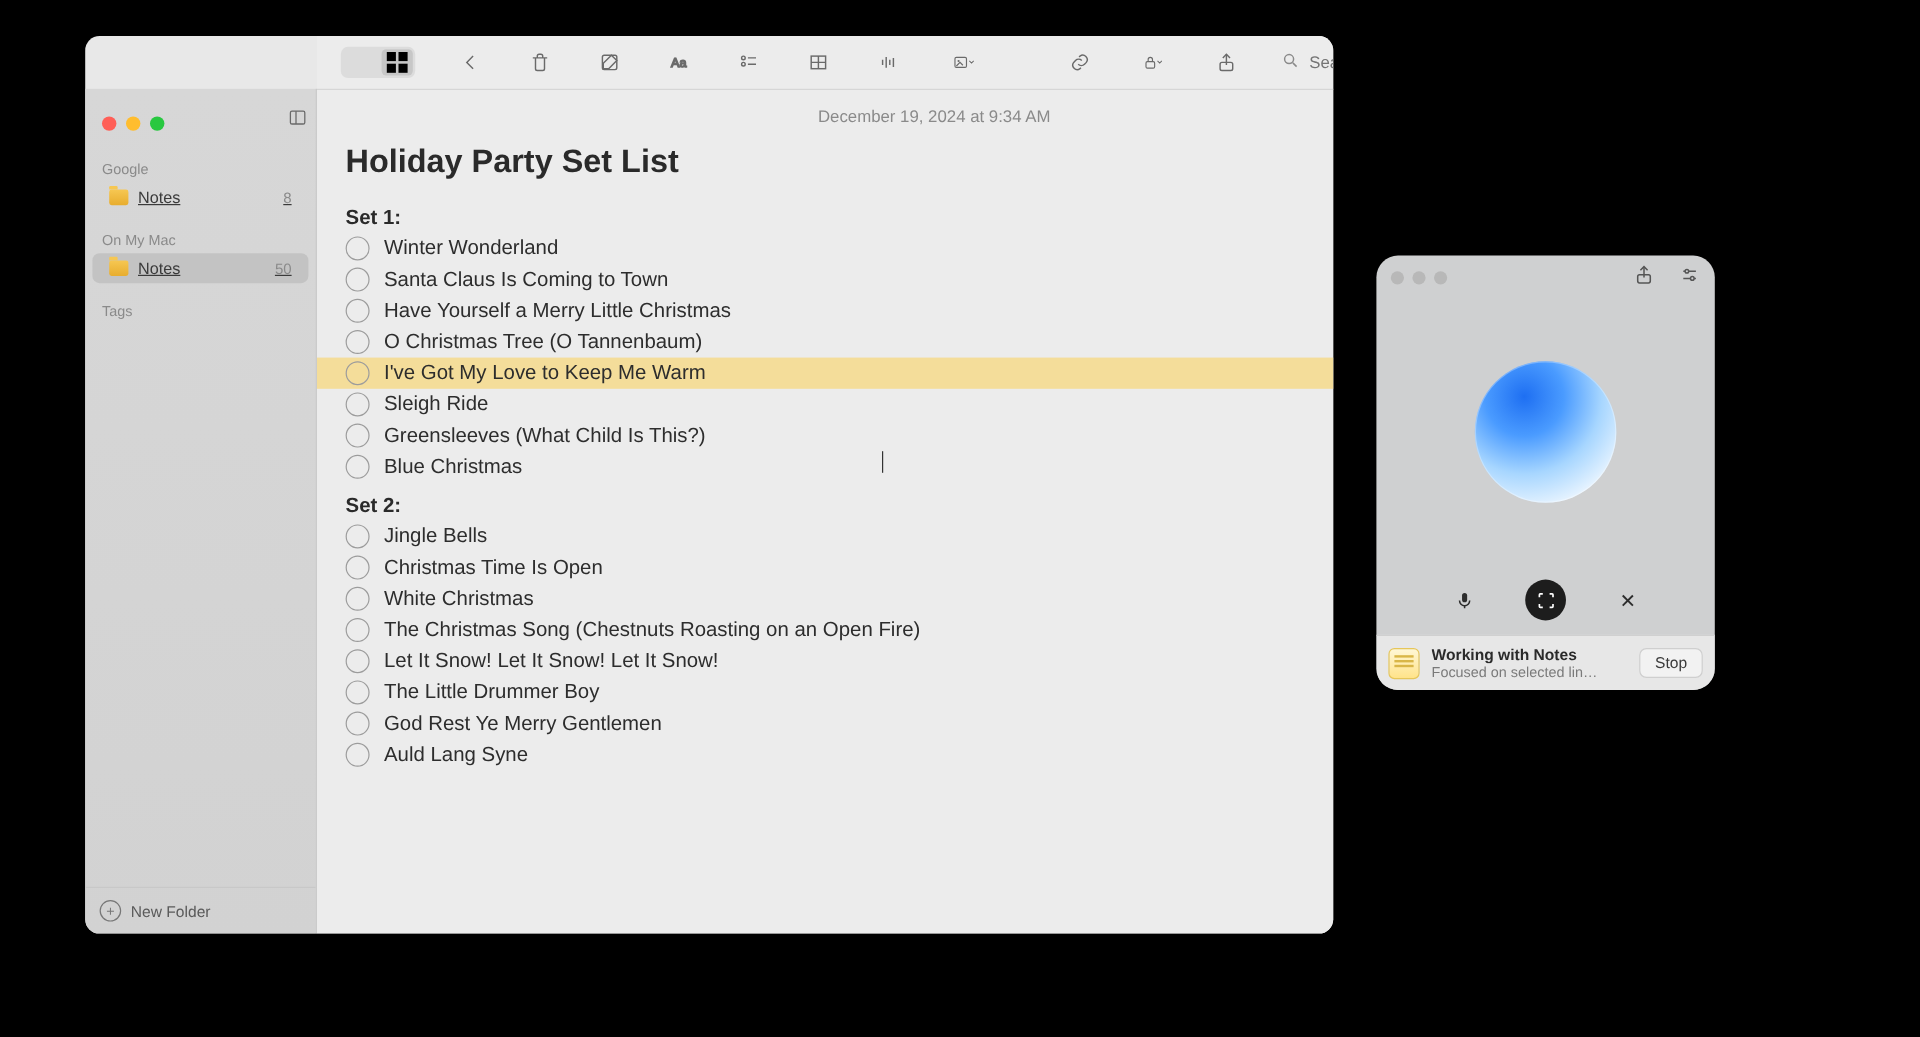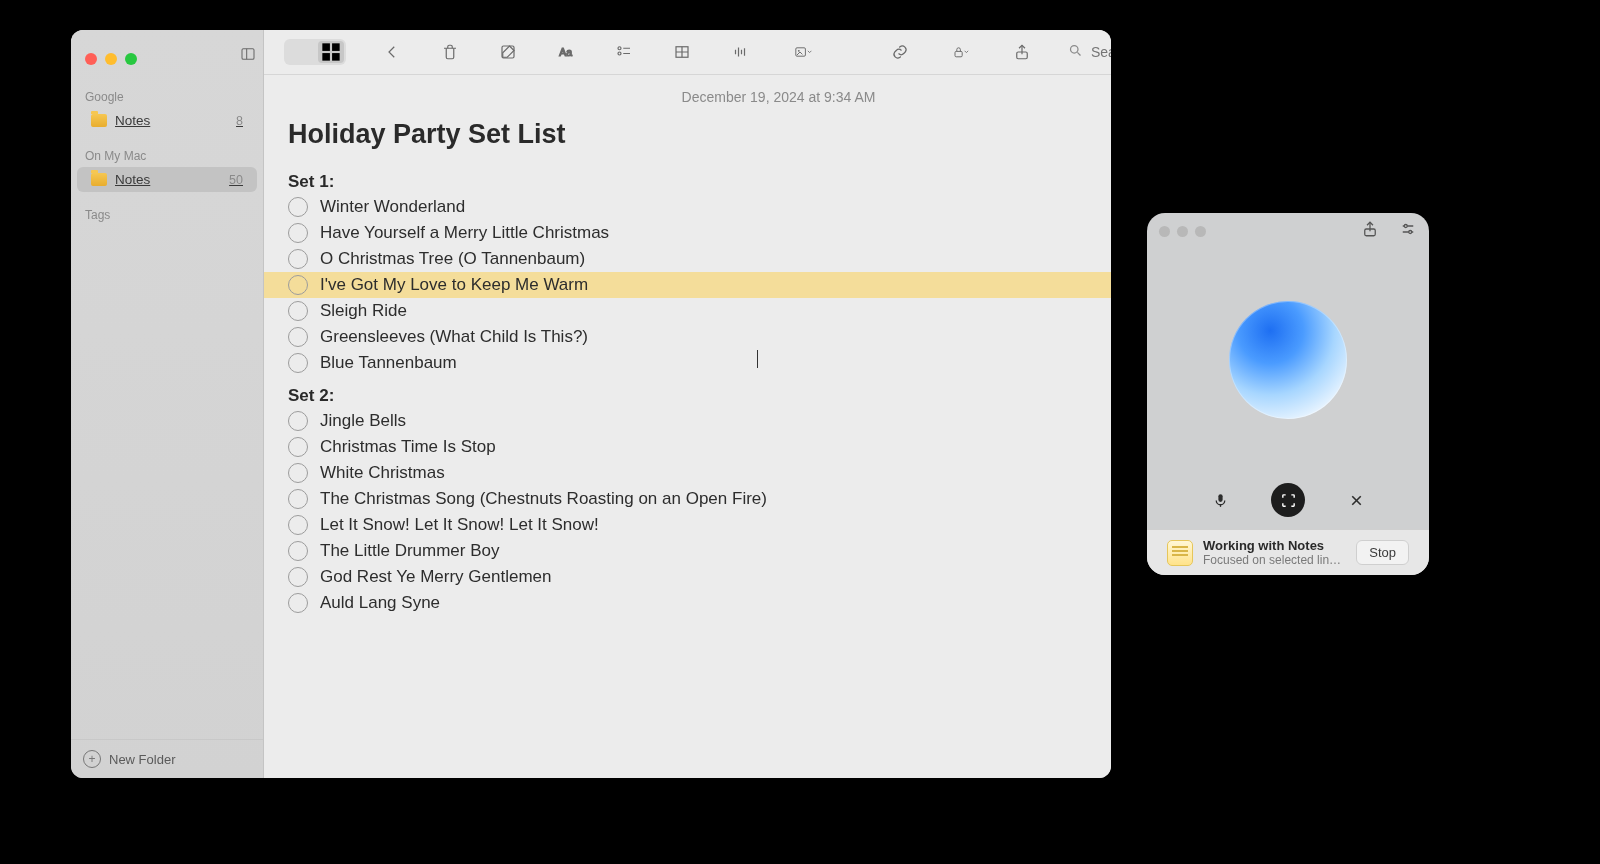--- a/index.html
+++ b/index.html
@@ -1,19 +1,19 @@
 <!DOCTYPE html>
 <html><head>
 <meta charset="utf-8">
 <style>
   html,body{margin:0;padding:0;width:1600px;height:864px;background:#000;font-family:-apple-system,"Helvetica Neue",Arial,sans-serif;overflow:hidden;}
   
   .notes-window{position:absolute;left:71px;top:30px;width:1040px;height:748px;background:#e8e8e8;border-radius:12px;box-shadow:0 10px 30px rgba(0,0,0,.5);display:flex;overflow:hidden;}
   
-  .sidebar{width:192px;min-width:192px;background:linear-gradient(#d7d7d7,#d2d2d2);display:flex;flex-direction:column;border-right:1px solid #c4c4c4;position:relative;}
+  .sidebar{width:192px;min-width:192px;background:linear-gradient(#d7d7d7,#d2d2d2);display:flex;flex-direction:column;border-right:1px solid #c4c4c4;position:relative;margin-top:44px;}
   .traffic{display:flex;gap:8px;padding:14px 0 0 14px;height:30px;align-items:center;}
   .tl{width:12px;height:12px;border-radius:50%;}
   .tl.red{background:#ff5f57;} .tl.yel{background:#ffbd2e;} .tl.grn{background:#28c840;}
   .sidebar-toggle{position:absolute;left:165px;top:14px;width:24px;height:20px;display:flex;align-items:center;justify-content:center;color:#555;}
   .sb-section-label{font-size:12px;color:#8a8a8a;padding:16px 14px 4px 14px;}
   .sb-item{display:flex;align-items:center;justify-content:space-between;padding:5px 14px;margin:0 6px;border-radius:6px;font-size:13.5px;color:#3a3a3a;text-decoration:underline;}
   .sb-item.selected{background:#c3c3c3;}
   .sb-item-left{display:flex;align-items:center;gap:8px;}
   .folder-ic{width:16px;height:13px;background:linear-gradient(#f6c752,#e8ad2e);border-radius:2px;position:relative;}
   .folder-ic::before{content:"";position:absolute;top:-3px;left:0;width:7px;height:3px;background:#f6c752;border-radius:1px 1px 0 0;}
@@ -44,21 +44,21 @@
   .a-traffic{display:flex;gap:7px;}
   .a-tl{width:11px;height:11px;border-radius:50%;background:#b8b8b8;}
   .a-titlebar-right{display:flex;gap:20px;color:#555;}
   .a-titlebar-right svg{width:18px;height:18px;stroke:#555;fill:none;stroke-width:1.7;}
   .a-orb-wrap{flex:1;display:flex;align-items:center;justify-content:center;}
   .orb{width:118px;height:118px;border-radius:50%;background:radial-gradient(circle at 35% 25%, #1e6ff2 0%, #4a9bff 28%, #a7d6ff 55%, #e8f4ff 80%, #ffffff 100%);box-shadow:0 0 0 1px rgba(255,255,255,.3) inset;}
   .a-controls{height:58px;display:flex;align-items:center;justify-content:center;gap:34px;}
   .a-ctrl{width:34px;height:34px;border-radius:50%;display:flex;align-items:center;justify-content:center;color:#2d2d2d;}
   .a-ctrl.center{background:#1d1d1d;color:#fff;}
   .a-ctrl svg{width:17px;height:17px;}
-  .a-status{background:#e7e7e7;border-top:1px solid #d0d0d0;display:flex;align-items:center;gap:10px;padding:8px 20px;}
+  .a-status{background:#e7e7e7;border-top:1px solid #d0d0d0;display:flex;align-items:center;gap:10px;padding:8px 10px;}
   .a-status-ic{width:24px;height:24px;border-radius:5px;background:linear-gradient(#fff7d6,#ffe38a);border:1px solid #e6c65a;flex:none;position:relative;}
   .a-status-ic::after{content:"";position:absolute;left:4px;right:4px;top:5px;height:2px;background:#d9b647;box-shadow:0 4px 0 #d9b647,0 8px 0 #d9b647;}
   .a-status-txt{flex:1;min-width:0;}
   .a-status-title{font-size:13px;font-weight:600;color:#2a2a2a;white-space:nowrap;overflow:hidden;text-overflow:ellipsis;}
   .a-status-sub{font-size:12px;color:#7a7a7a;white-space:nowrap;overflow:hidden;text-overflow:ellipsis;}
   .a-stop{font-size:13px;color:#3a3a3a;background:#f2f2f2;border:1px solid #cfcfcf;border-radius:6px;padding:4px 12px;flex:none;}
 </style>
 </head>
 <body>
 
@@ -210,52 +210,56 @@
       <div class="note-date">December 19, 2024 at 9:34 AM</div>
       <div class="note-title">Holiday Party Set List</div>
 
       <div class="set-label">Set 1:</div>
       <div class="check-row">
           <span class="chk"></span>
           <span>Winter Wonderland</span>
         </div>
       <div class="check-row">
           <span class="chk"></span>
+          <span>Santa Claus Is Coming to Town</span>
+        </div>
+      <div class="check-row">
+          <span class="chk"></span>
           <span>Have Yourself a Merry Little Christmas</span>
         </div>
       <div class="check-row">
           <span class="chk"></span>
           <span>O Christmas Tree (O Tannenbaum)</span>
         </div>
       <div class="check-row hl">
           <span class="chk"></span>
           <span>I've Got My Love to Keep Me Warm</span>
         </div>
       <div class="check-row">
           <span class="chk"></span>
           <span>Sleigh Ride</span>
         </div>
       <div class="check-row">
           <span class="chk"></span>
           <span>Greensleeves (What Child Is This?)</span>
         </div>
       <div class="check-row">
           <span class="chk"></span>
-          <span>Blue Tannenbaum</span>
+          <span>Blue Christmas</span>
           <span class="caret"></span>
         </div>
 
       <div class="set-label">Set 2:</div>
       <div class="check-row">
           <span class="chk"></span>
           <span>Jingle Bells</span>
         </div>
       <div class="check-row">
           <span class="chk"></span>
-          <span>Christmas Time Is Stop</span>
+          <span>Christmas Time Is Open</span>
         </div>
       <div class="check-row">
           <span class="chk"></span>
           <span>White Christmas</span>
         </div>
       <div class="check-row">
           <span class="chk"></span>
           <span>The Christmas Song (Chestnuts Roasting on an Open Fire)</span>
         </div>
       <div class="check-row">

